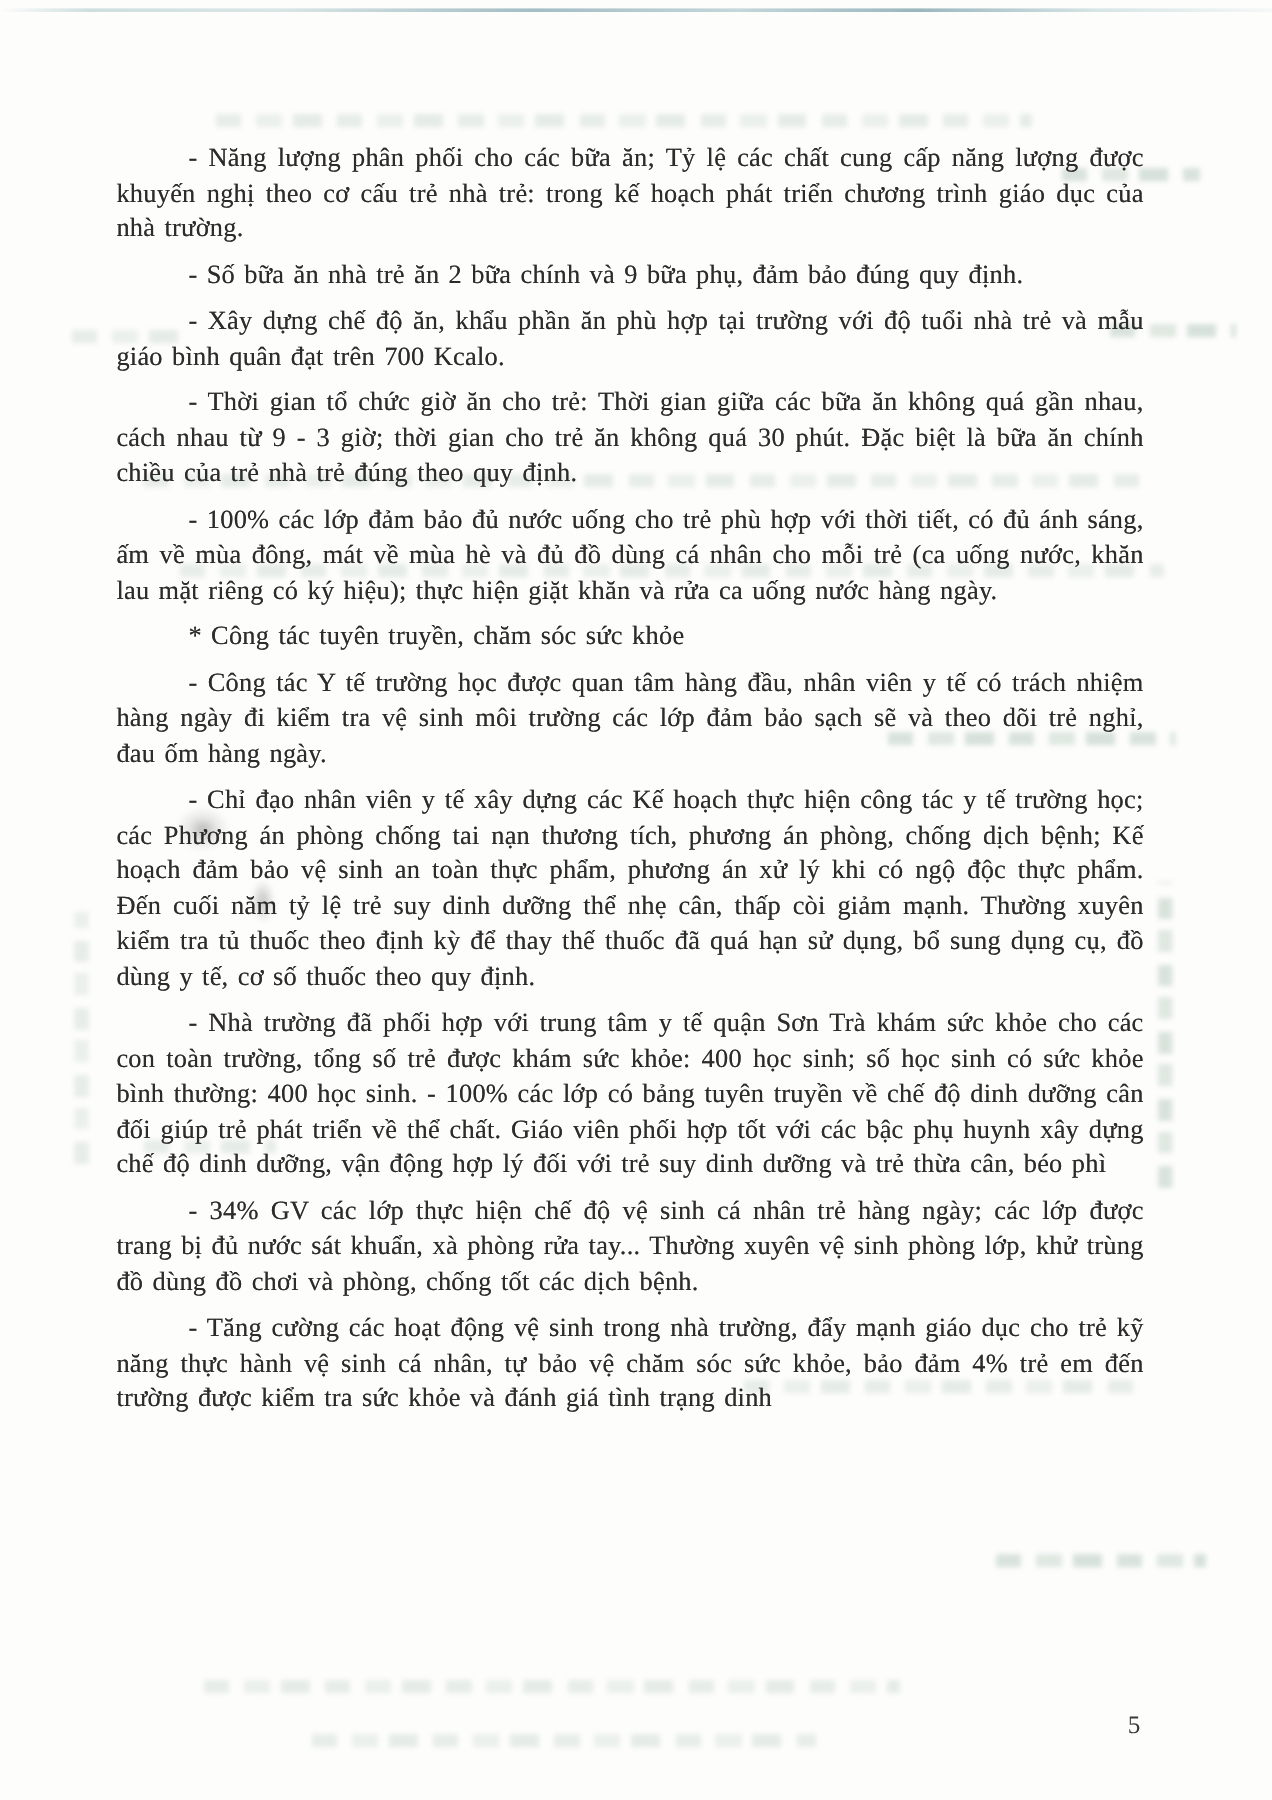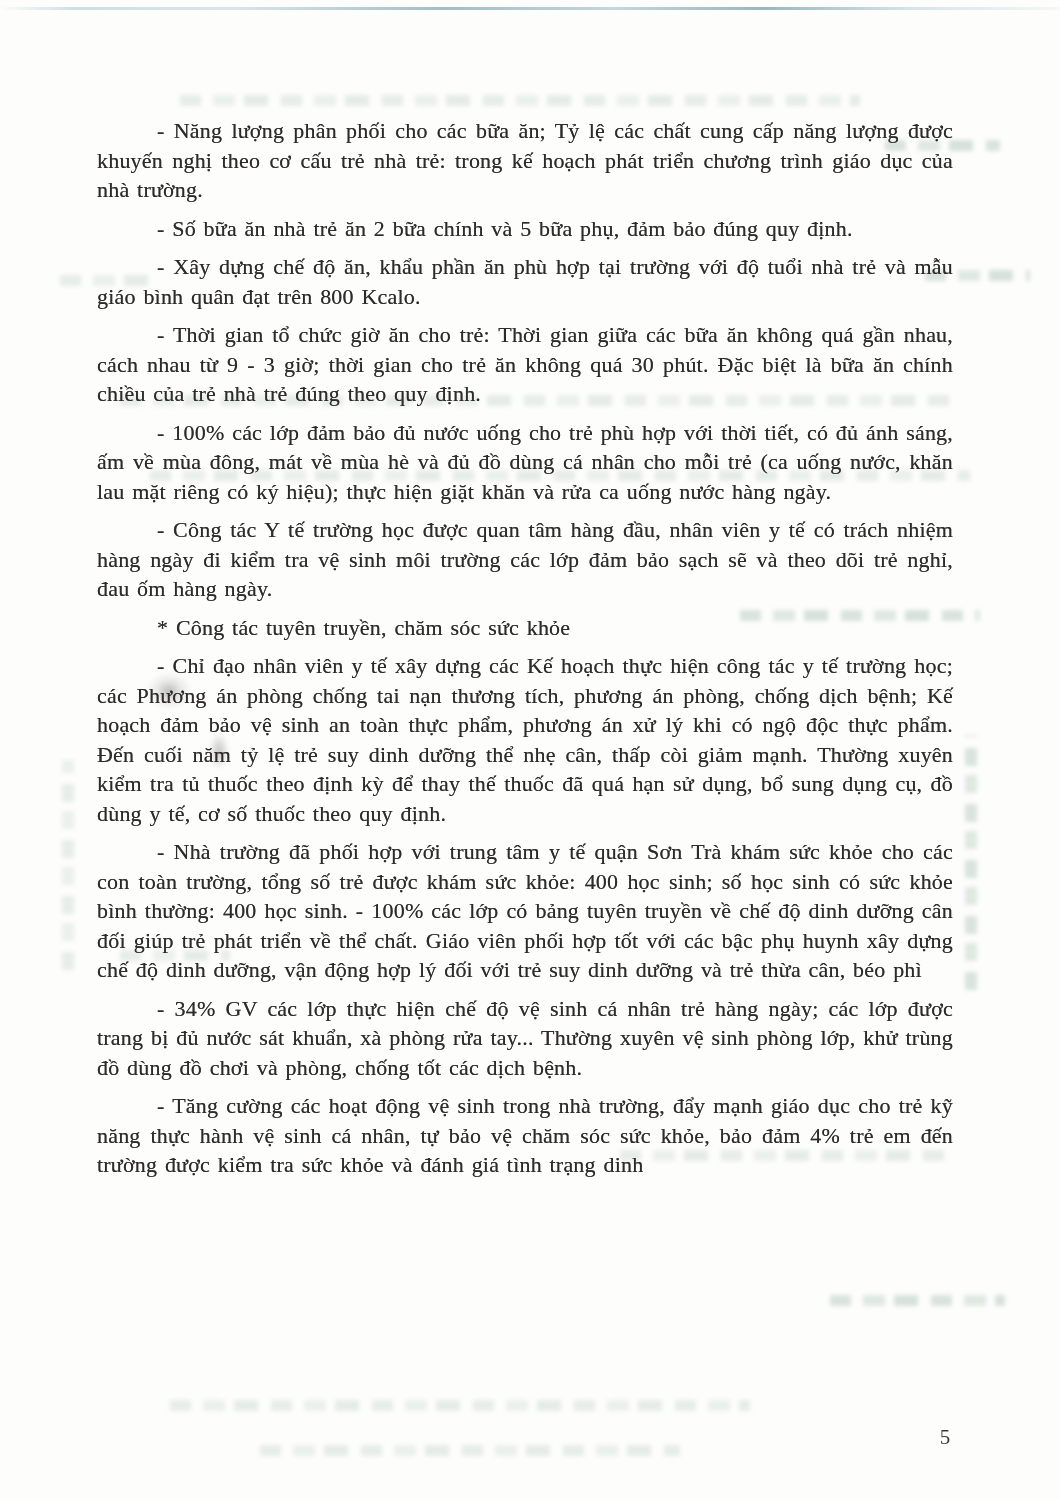--- a/index.html
+++ b/index.html
@@ -111,26 +111,26 @@
   <div class="ghost faint" style="left:620px; top:1150px; width:330px;"></div>
   <div class="ghost" style="left:830px; top:1295px; width:175px;"></div>
   <div class="ghost faint" style="left:170px; top:1400px; width:580px;"></div>
   <div class="ghost faint" style="left:260px; top:1445px; width:420px;"></div>
 
   <div class="smudge s1"></div>
   <div class="smudge s2"></div>
 
   <div class="text-block">
     <p class="para">- Năng lượng phân phối cho các bữa ăn; Tỷ lệ các chất cung cấp năng lượng được khuyến nghị theo cơ cấu trẻ nhà trẻ: trong kế hoạch phát triển chương trình giáo dục của nhà trường.</p>
-    <p class="para">- Số bữa ăn nhà trẻ ăn 2 bữa chính và 5 bữa phụ, đảm bảo đúng quy định.</p>
-    <p class="para">- Xây dựng chế độ ăn, khẩu phần ăn phù hợp tại trường với độ tuổi nhà trẻ và mẫu giáo bình quân đạt trên 800 Kcalo.</p>
+    <p class="para">- Số bữa ăn nhà trẻ ăn 2 bữa chính và 9 bữa phụ, đảm bảo đúng quy định.</p>
+    <p class="para">- Xây dựng chế độ ăn, khẩu phần ăn phù hợp tại trường với độ tuổi nhà trẻ và mẫu giáo bình quân đạt trên 700 Kcalo.</p>
     <p class="para">- Thời gian tổ chức giờ ăn cho trẻ: Thời gian giữa các bữa ăn không quá gần nhau, cách nhau từ 9 - 3 giờ; thời gian cho trẻ ăn không quá 30 phút. Đặc biệt là bữa ăn chính chiều của trẻ nhà trẻ đúng theo quy định.</p>
     <p class="para">- 100% các lớp đảm bảo đủ nước uống cho trẻ phù hợp với thời tiết, có đủ ánh sáng, ấm về mùa đông, mát về mùa hè và đủ đồ dùng cá nhân cho mỗi trẻ (ca uống nước, khăn lau mặt riêng có ký hiệu); thực hiện giặt khăn và rửa ca uống nước hàng ngày.</p>
+    <p class="para">* Công tác tuyên truyền, chăm sóc sức khỏe</p>
     <p class="para">- Công tác Y tế trường học được quan tâm hàng đầu, nhân viên y tế có trách nhiệm hàng ngày đi kiểm tra vệ sinh môi trường các lớp đảm bảo sạch sẽ và theo dõi trẻ nghỉ, đau ốm hàng ngày.</p>
-    <p class="para">* Công tác tuyên truyền, chăm sóc sức khỏe</p>
     <p class="para">- Chỉ đạo nhân viên y tế xây dựng các Kế hoạch thực hiện công tác y tế trường học; các Phương án phòng chống tai nạn thương tích, phương án phòng, chống dịch bệnh; Kế hoạch đảm bảo vệ sinh an toàn thực phẩm, phương án xử lý khi có ngộ độc thực phẩm. Đến cuối năm tỷ lệ trẻ suy dinh dưỡng thể nhẹ cân, thấp còi giảm mạnh. Thường xuyên kiểm tra tủ thuốc theo định kỳ để thay thế thuốc đã quá hạn sử dụng, bổ sung dụng cụ, đồ dùng y tế, cơ số thuốc theo quy định.</p>
     <p class="para">- Nhà trường đã phối hợp với trung tâm y tế quận Sơn Trà khám sức khỏe cho các con toàn trường, tổng số trẻ được khám sức khỏe: 400 học sinh; số học sinh có sức khỏe bình thường: 400 học sinh. - 100% các lớp có bảng tuyên truyền về chế độ dinh dưỡng cân đối giúp trẻ phát triển về thể chất. Giáo viên phối hợp tốt với các bậc phụ huynh xây dựng chế độ dinh dưỡng, vận động hợp lý đối với trẻ suy dinh dưỡng và trẻ thừa cân, béo phì</p>
     <p class="para">- 34% GV các lớp thực hiện chế độ vệ sinh cá nhân trẻ hàng ngày; các lớp được trang bị đủ nước sát khuẩn, xà phòng rửa tay... Thường xuyên vệ sinh phòng lớp, khử trùng đồ dùng đồ chơi và phòng, chống tốt các dịch bệnh.</p>
     <p class="para">- Tăng cường các hoạt động vệ sinh trong nhà trường, đẩy mạnh giáo dục cho trẻ kỹ năng thực hành vệ sinh cá nhân, tự bảo vệ chăm sóc sức khỏe, bảo đảm 4% trẻ em đến trường được kiểm tra sức khỏe và đánh giá tình trạng dinh</p>
   </div>
 
   <div class="page-number">5</div>
 
 </div>
 

